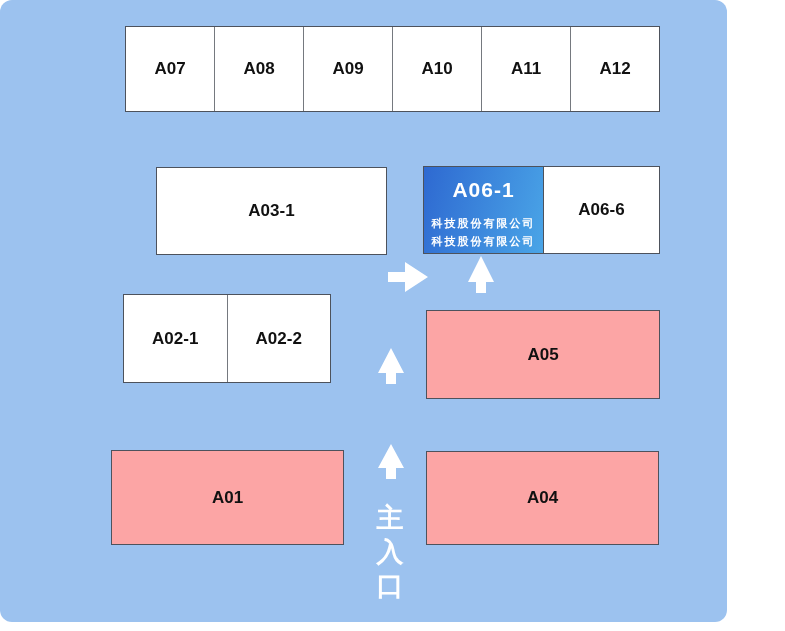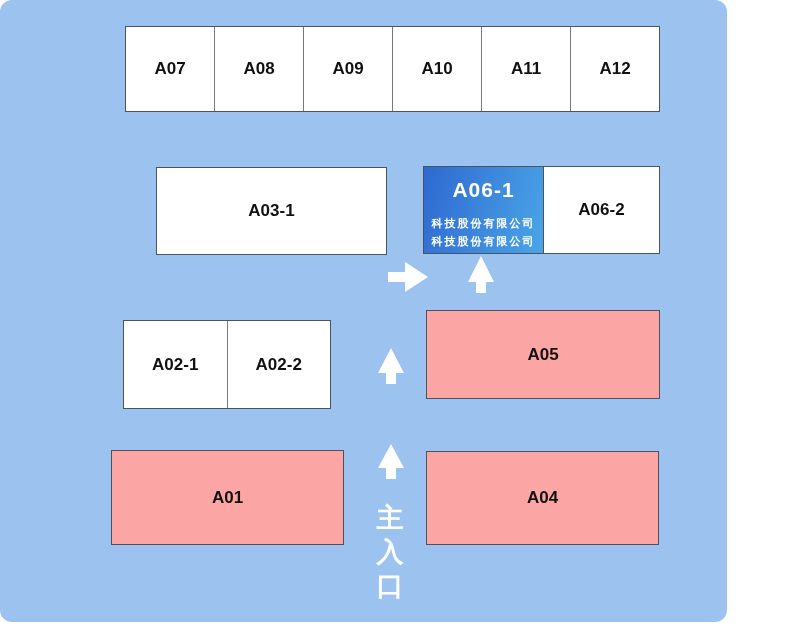--- a/index.html
+++ b/index.html
@@ -119,24 +119,24 @@
   <div class="group" style="left:124px; top:167px; width:231px; height:88px;margin-left:32px;">
     <div class="cell">A03-1</div>
   </div>
 
   <div class="group" style="left:423px; top:166px; width:237px; height:88px;">
     <div class="highlight-cell" style="background:linear-gradient(105deg,#2E69D1 0%,#4AA5E7 100%);">
       <div class="highlight-title">A06-1</div>
       <div class="company-line">科技股份有限公司</div>
       <div class="company-line">科技股份有限公司</div>
     </div>
-    <div class="cell">A06-2</div>
+    <div class="cell">A06-6</div>
   </div>
 
-  <div class="group" style="left:123px; top:320px; width:208px; height:89px;">
+  <div class="group" style="left:123px; top:294px; width:208px; height:89px;">
     <div class="cell">A02-1</div>
     <div class="cell">A02-2</div>
   </div>
 
   <div class="single" style="left:426px; top:310px; width:234px; height:89px;">
     <span>A05</span>
   </div>
 
   <div class="single" style="left:111px; top:450px; width:233px; height:95px;">
     <span>A01</span>

